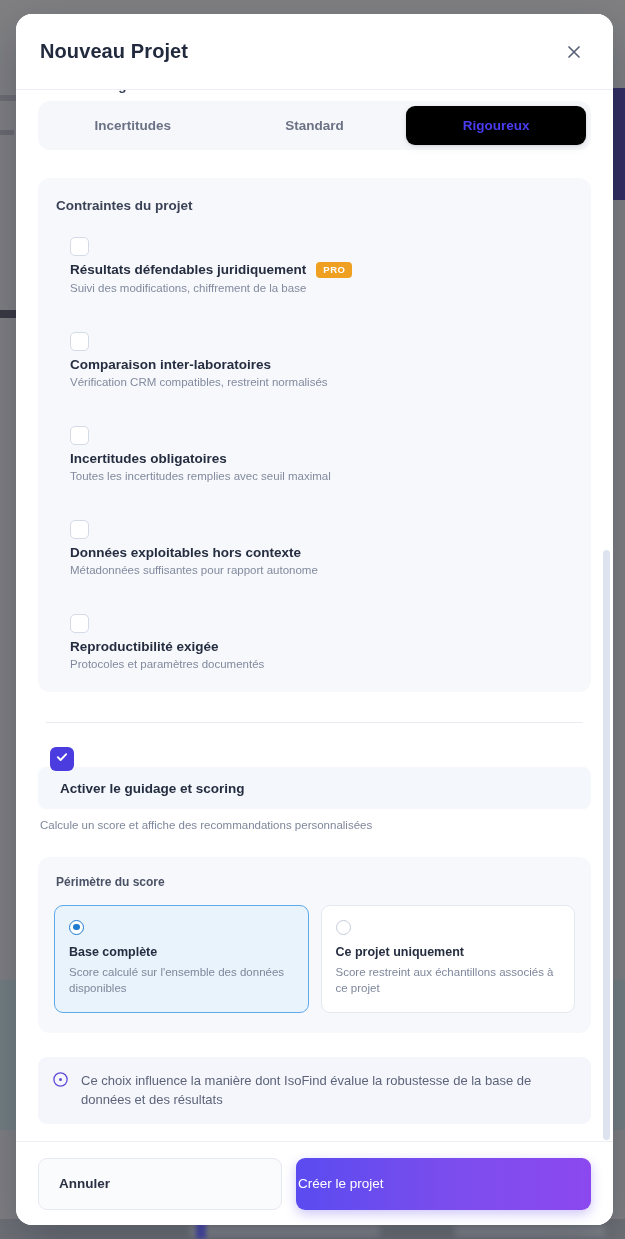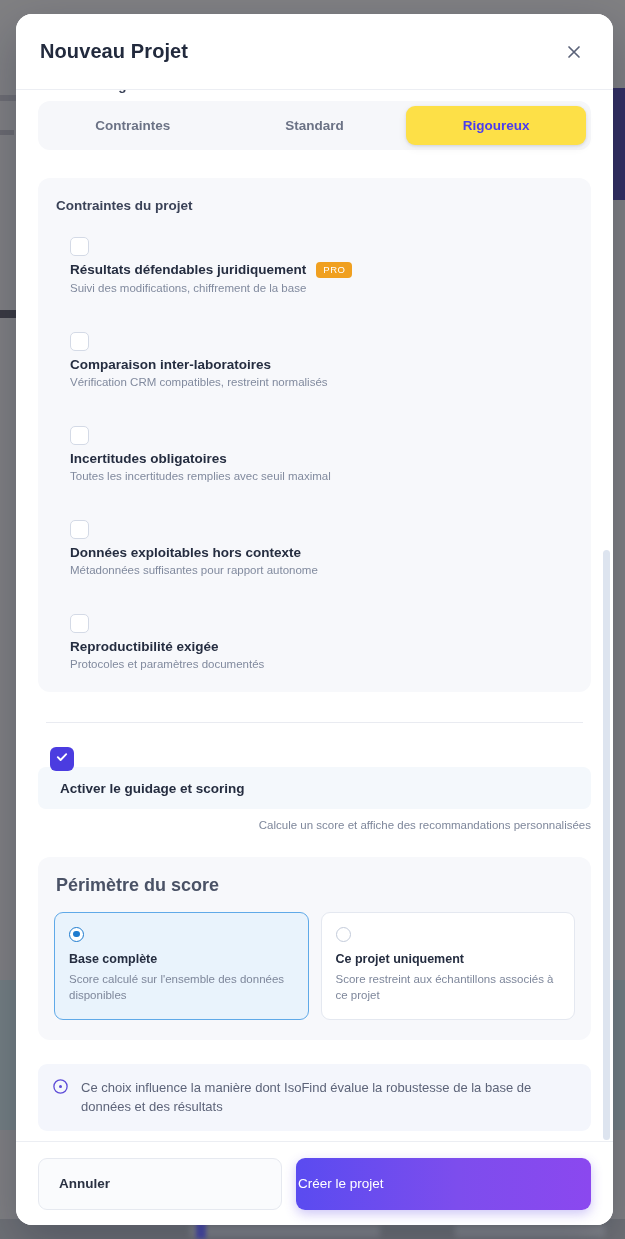--- a/index.html
+++ b/index.html
@@ -164,21 +164,21 @@
     font-weight: 600;
     color: #6b7285;
     padding: 12px 4px;
     border-radius: 9px;
     cursor: pointer;
     background: transparent;
     border: none;
     font-family: inherit;
   }
   .seg-item.active {
-    background: #fde047;
+    background: #000000;
     color: #4a3cf0;
     box-shadow: 0 1px 3px rgba(22, 28, 55, .12), 0 3px 10px rgba(22, 28, 55, .06);
   }
 
   
   .card {
     background: #f7f8fb;
     border-radius: 12px;
     padding: 20px 18px 22px 18px;
     margin-top: 28px;
@@ -215,21 +215,21 @@
   .c-name {
     font-size: 13.5px;
     font-weight: 700;
     color: #252d40;
   }
   .pro-badge {
     display: inline-block;
     background: #f0a020;
     color: #ffffff;
     font-size: 9.5px;
-    font-weight: 400;
+    font-weight: 700;
     letter-spacing: .5px;
     padding: 3px 7px 3px 7px;
     border-radius: 4px;
     line-height: 1;
   }
   .c-desc {
     font-size: 11.5px;
     color: #818a9e;
     margin-top: 4px;
   }
@@ -264,32 +264,31 @@
     border-radius: 8px;
     padding: 14px 16px 13px 22px;
     font-size: 13.5px;
     font-weight: 600;
     color: #252d40;
   }
   .guidance-desc {
     font-size: 11.5px;
     color: #7e879b;
     margin: 10px 0 0 2px;
-    text-align: right;
   }
 
   
   .scope-card {
     background: #f7f8fb;
     border-radius: 12px;
     padding: 18px 16px 20px 16px;
     margin-top: 26px;
   }
   .scope-title {
-    font-size: 18px;
+    font-size: 12px;
     font-weight: 600;
     color: #4a5266;
     margin-bottom: 16px;
     margin-left: 2px;
   }
   .scope-options {
     display: flex;
     gap: 12px;
   }
   .scope-opt {
@@ -438,21 +437,21 @@
       </span>
     </button>
   </div>
 
   <div class="modal-body">
     <div class="body-inner">
 
       <div class="section-label">Niveau d'exigence</div>
 
       <div class="segmented">
-        <button class="seg-item">Contraintes</button>
+        <button class="seg-item">Incertitudes</button>
         <button class="seg-item">Standard</button>
         <button class="seg-item active">Rigoureux</button>
       </div>
 
       <div class="card">
         <div class="card-title">Contraintes du projet</div>
 
         <div class="constraint-list">
 
           <div class="constraint">

